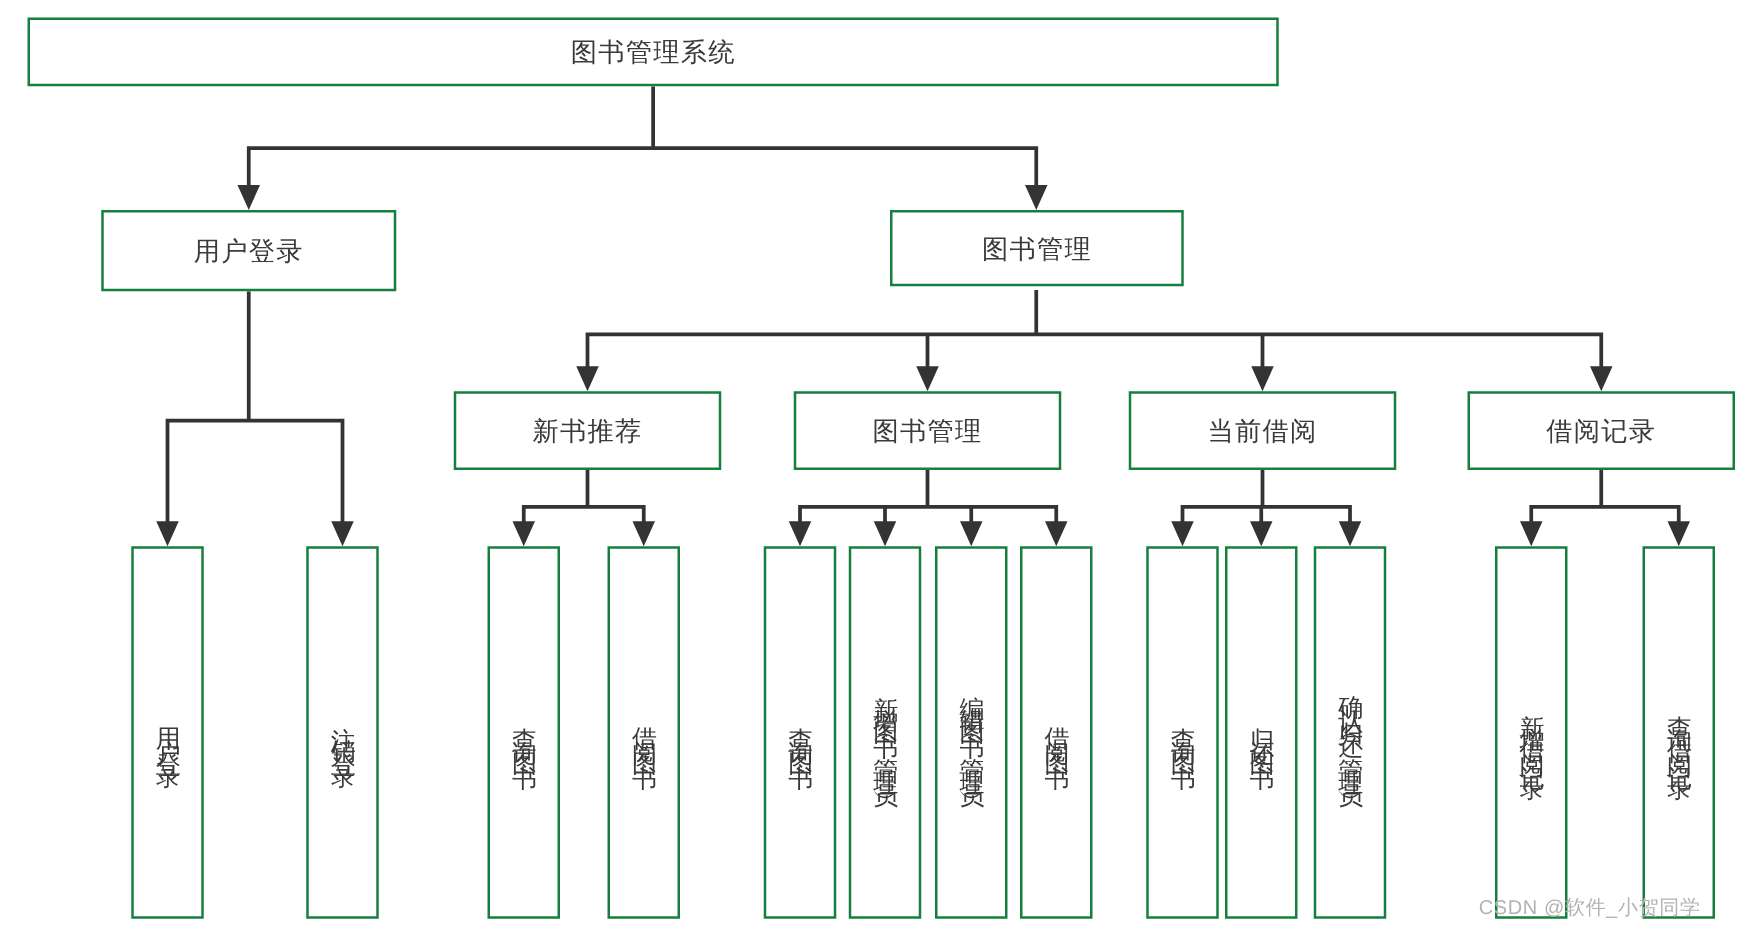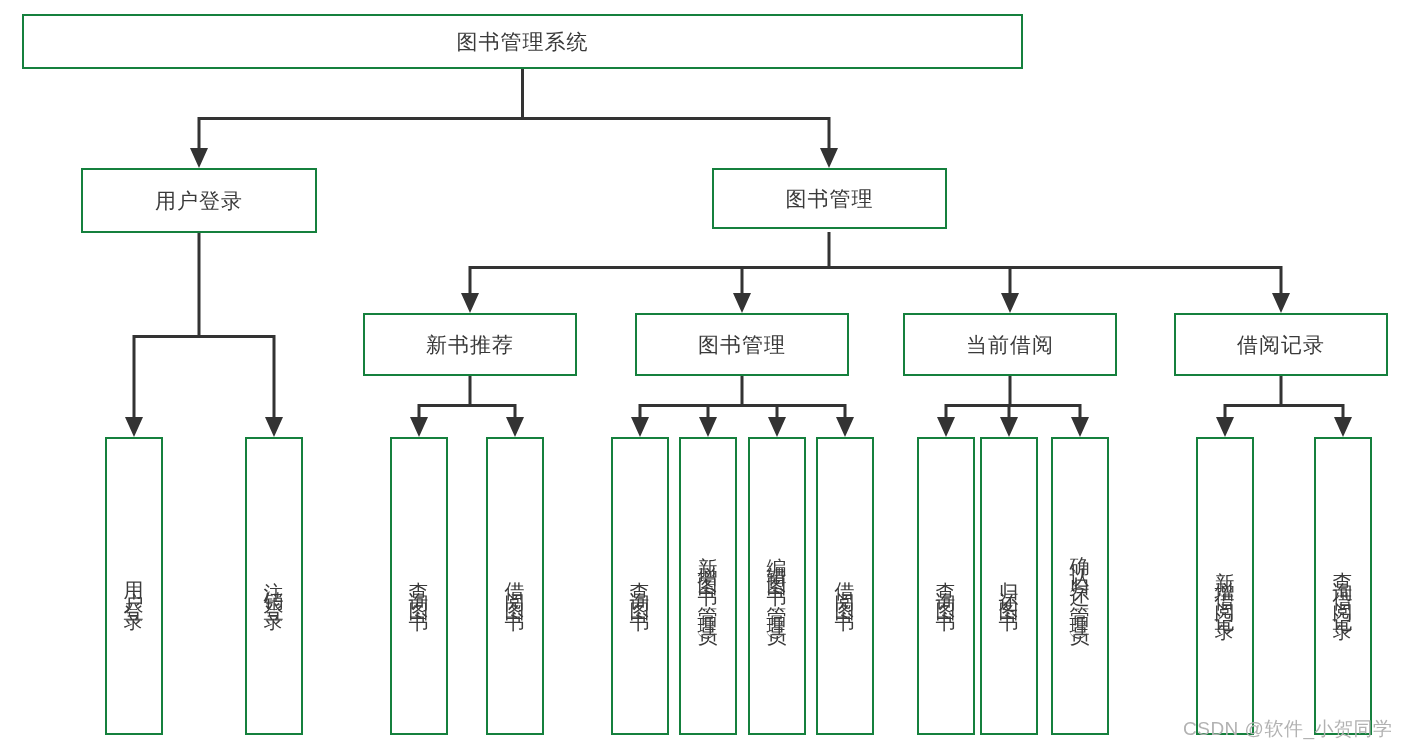--- a/index.html
+++ b/index.html
@@ -39,21 +39,21 @@
     text-orientation: mixed;
     font-size: 20px;
     letter-spacing: 10px;
     line-height: 1;
     white-space: nowrap;
   }
   .watermark {
     position: absolute;
     left: 1183px;
     top: 716px;
-    font-size: 19px;
+    font-size: 16px;
     color: #b2b2b2;
     letter-spacing: 0.5px;
     z-index: 5;
     white-space: nowrap;
   }
 </style>
 </head>
 <body>
 
 <div class="canvas">

